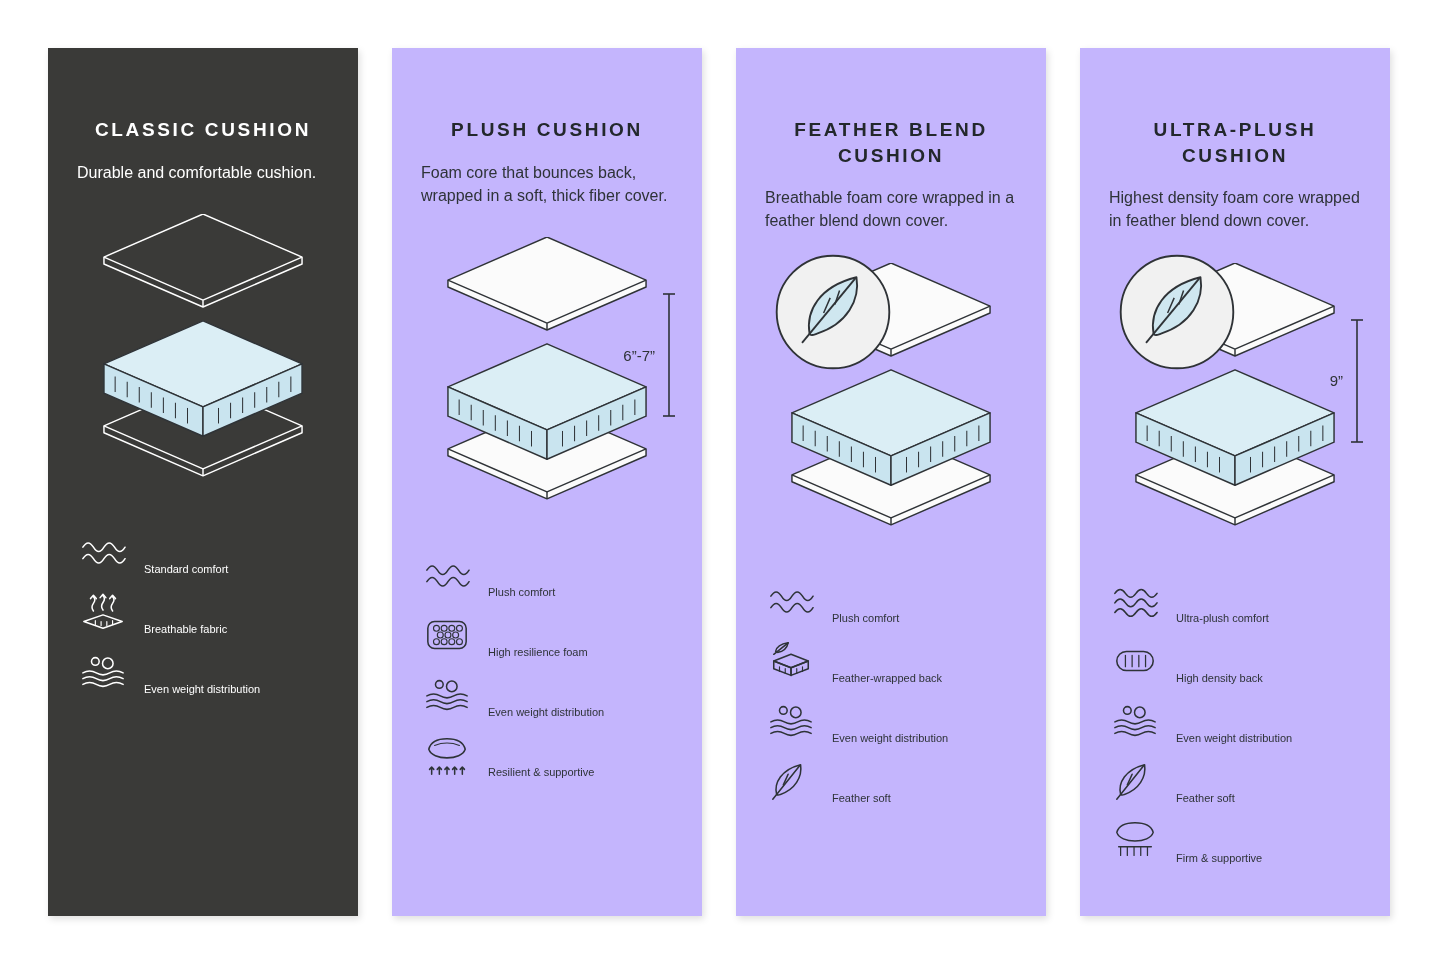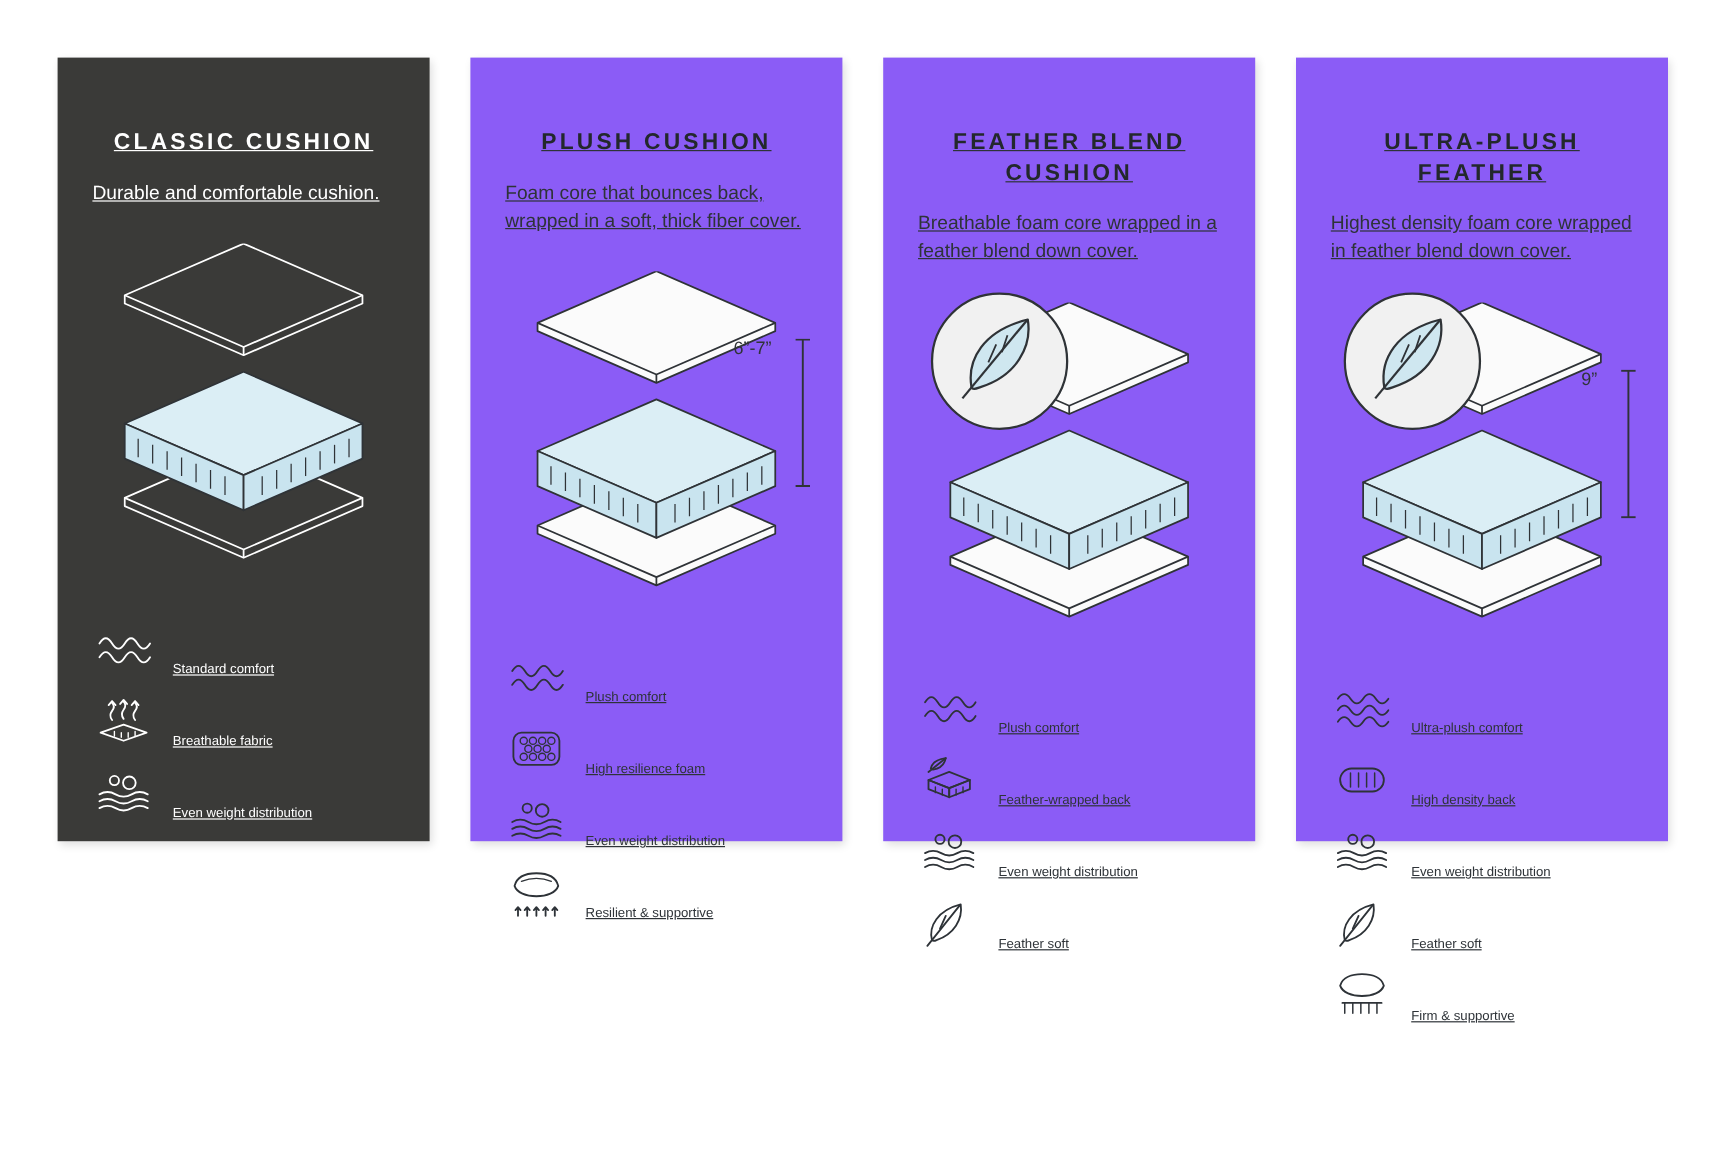--- a/index.html
+++ b/index.html
@@ -1,27 +1,27 @@
 <!DOCTYPE html>
 <html><head>
 <meta charset="utf-8">
 <style>
   html,body{margin:0;padding:0;background:#ffffff;}
   body{width:1445px;height:964px;font-family:"Liberation Sans",sans-serif;overflow:hidden;}
   .board{display:flex;gap:34px;padding:48px 0 0 48px;}
-  .panel{width:310px;height:653px;box-sizing:border-box;padding:0 26px;box-shadow:2px 3px 7px rgba(0,0,0,0.13);position:relative;text-decoration:underline;}
+  .panel{width:310px;height:868px;box-sizing:border-box;padding:11px 26px;box-shadow:2px 3px 7px rgba(0,0,0,0.13);position:relative;}
   .panel.dark{background:#3a3a38;--slab-fill:#3a3a38;--line:#ffffff;color:#ffffff;}
-  .panel.light{background:#8b5cf6;--slab-fill:#fbfbfb;--line:#2f3337;color:#2e3338;}
+  .panel.light{background:#c4b5fd;--slab-fill:#fbfbfb;--line:#2f3337;color:#2e3338;}
   .panel h2{margin:58px 0 0 0;text-align:center;font-size:19px;font-weight:700;letter-spacing:0.14em;line-height:1.35;}
   .panel.light h2{color:#23282c;}
   .desc{margin:18px auto 0;text-align:left;font-size:16px;line-height:1.45;max-width:252px;}
   .diagram{position:relative;height:288px;margin-top:30px;}
   .cushion{display:block;margin:0 auto;}
   .feather-badge{position:absolute;left:10px;top:-12px;}
-  .bracket{position:absolute;right:0px;top:56px;display:flex;align-items:flex-start;gap:19px;}
+  .bracket{position:absolute;right:0px;top:56px;display:flex;align-items:center;gap:7px;}
   .bracket-label{font-size:15px;color:#2f3337;white-space:nowrap;}
   .features{list-style:none;padding:0;margin:24px auto 0;width:250px;}
   .feature{display:flex;align-items:center;gap:16px;min-height:52px;margin-bottom:8px;}
   .ficon{width:50px;flex:0 0 50px;display:flex;justify-content:center;align-items:center;}
   .ficon svg{stroke:currentColor;fill:none;stroke-width:1.6;stroke-linecap:round;stroke-linejoin:round;}
   .flabel{font-size:11px;line-height:1.32;text-align:right;margin-top:35px;}
 </style>
 </head>
 <body>
 
@@ -246,21 +246,21 @@
             <path d="M33,6 L5,41"></path>
             <path d="M21,15 L16,26"></path>
           </svg>
         </span>
         <span class="flabel">Feather soft</span>
       </li>
     </ul>
   </section>
 
   <section class="panel light">
-    <h2>ULTRA-PLUSH FEATHER</h2>
+    <h2>ULTRA-PLUSH CUSHION</h2>
     <p class="desc">Highest density foam core wrapped in feather blend down cover.</p>
     <div class="diagram">
       <svg class="cushion" width="224" height="267" viewBox="0 0 260 310">
         <use href="#cushion-slab" y="196"></use>
         <use href="#cushion-foam" y="124"></use>
         <use href="#cushion-slab" y="0"></use>
       </svg>
       <svg class="feather-badge" width="122" height="122" viewBox="0 0 130 130">
         <circle cx="65" cy="65" r="60" fill="#f1f1f1" stroke="#2f3337" stroke-width="2"></circle>
         <path d="M40,88 C36,64 50,38 90,28 C94,52 80,78 48,88 C45,89 41,91 40,88 Z" fill="#cfe7f0" stroke="#2f3337" stroke-width="2" stroke-linejoin="round"></path>

